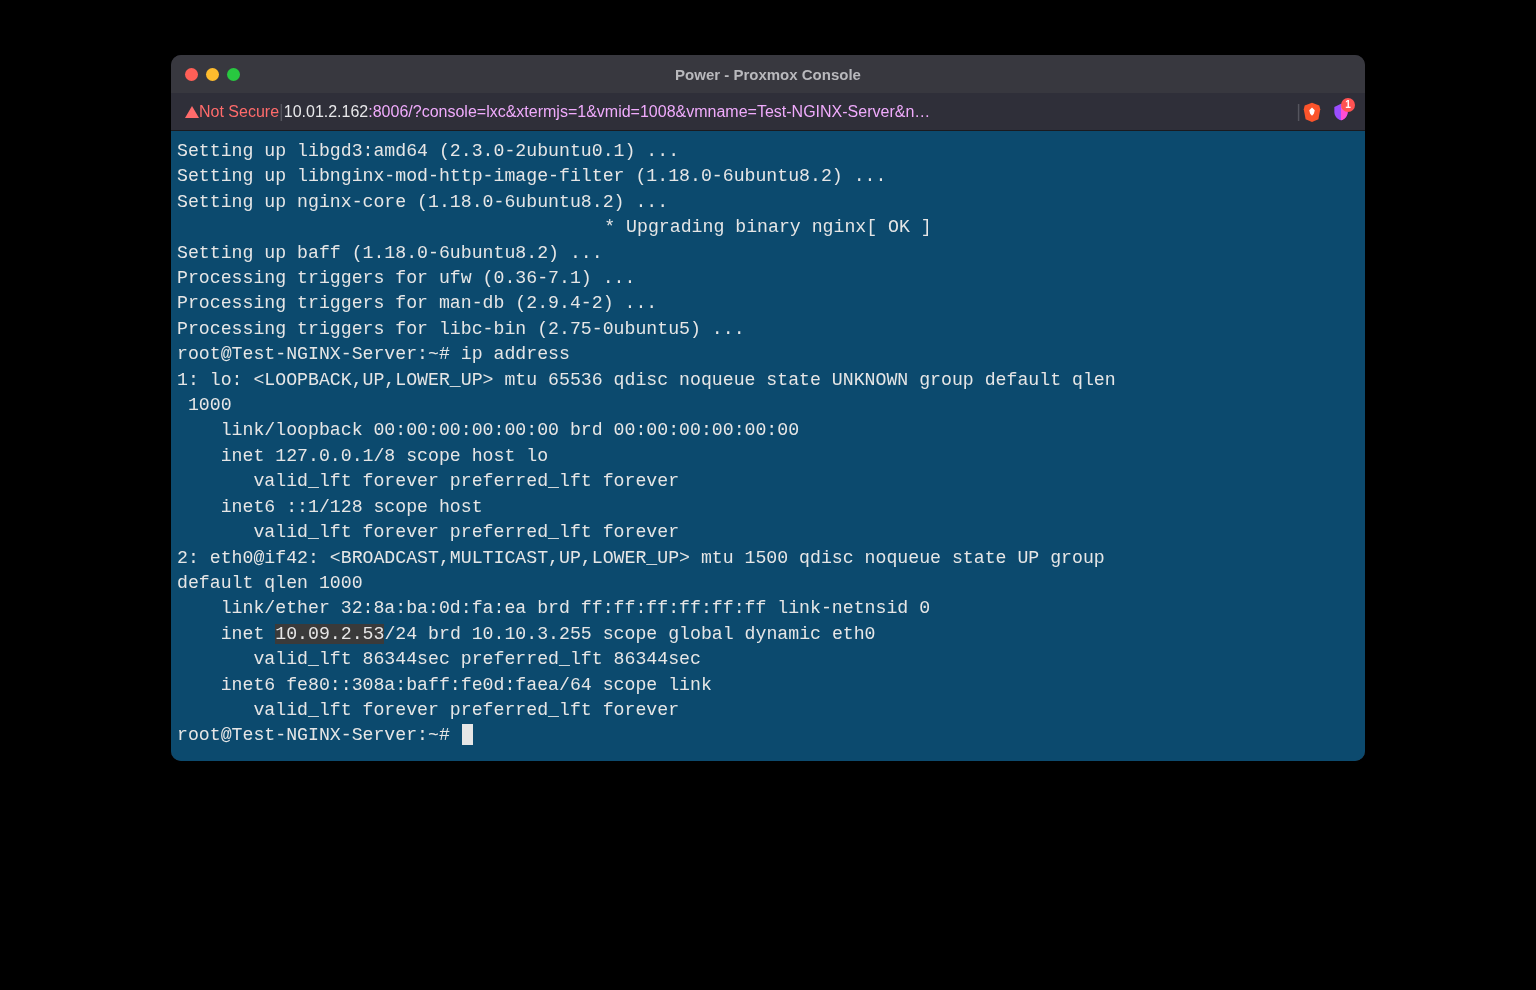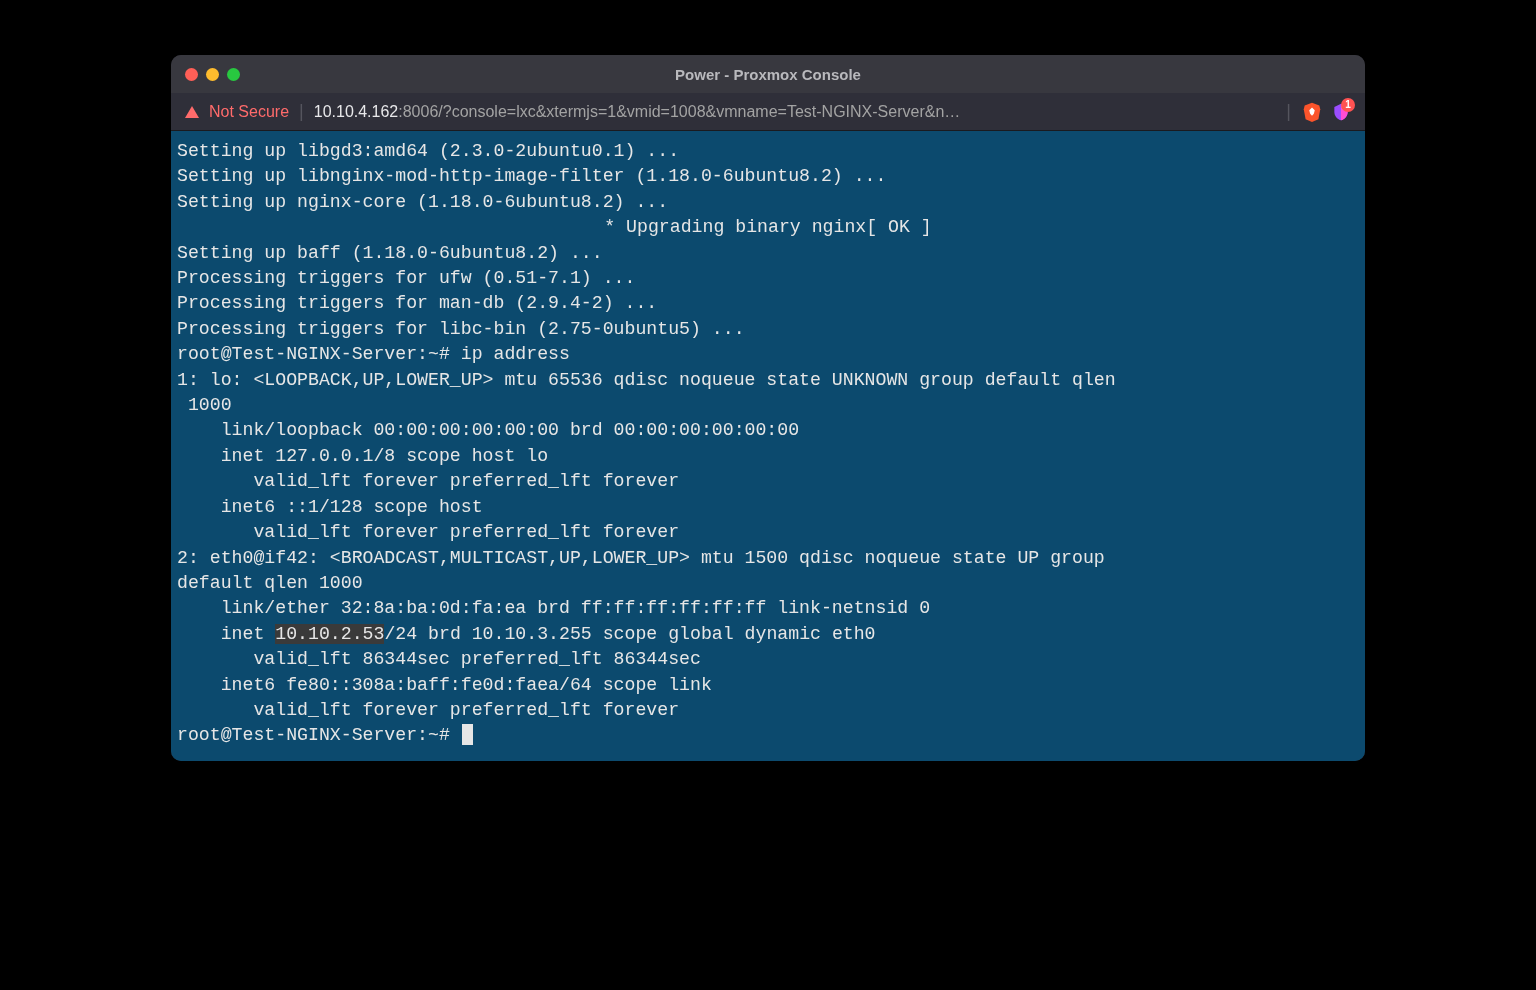--- a/index.html
+++ b/index.html
@@ -47,21 +47,20 @@
       color: #b9b9bd;
       font-size: 15px;
       font-weight: 600;
     }
     .urlbar {
       height: 38px;
       background: #2f2f39;
       display: flex;
       align-items: center;
       padding: 0 14px;
-      gap: 10px;
       border-bottom: 1px solid #1a1a1f;
     }
     .not-secure-icon {
       width: 0;
       height: 0;
       border-left: 7px solid transparent;
       border-right: 7px solid transparent;
       border-bottom: 12px solid #ff6b6b;
       position: relative;
     }
@@ -75,21 +74,21 @@
     }
     .url {
       flex: 1;
       color: #b9b9bd;
       font-size: 16px;
       white-space: nowrap;
       overflow: hidden;
       text-overflow: ellipsis;
     }
     .url .host { color: #e8e8ea; }
-    .url .rest { color: #a3a3a3; }
+    .url .rest { color: #f0abfc; }
     .ext-icons {
       display: flex;
       gap: 8px;
       align-items: center;
     }
     .ext-brave {
       width: 22px;
       height: 22px;
       position: relative;
     }
@@ -155,21 +154,21 @@
       <div class="tlight green"></div>
     </div>
     <div class="title">Power - Proxmox Console</div>
   </div>
 
   <div class="urlbar">
     <span class="not-secure-icon"></span>
     <span class="not-secure-text">Not Secure</span>
     <span class="url-sep">|</span>
     <span class="url">
-      <span class="host">10.10.4.162</span><span class="rest">:8006/?console=lxc&amp;xtermjs=1&amp;vmid=1008&amp;vmname=Test-NGINX-Server&amp;n…</span>
+      <span class="host">10.01.2.162</span><span class="rest">:8006/?console=lxc&amp;xtermjs=1&amp;vmid=1008&amp;vmname=Test-NGINX-Server&amp;n…</span>
     </span>
     <span class="url-sep">|</span>
     <div class="ext-icons">
       <div class="ext-brave">
         <svg viewBox="0 0 24 24">
             <path fill="#fb542b" d="M12 2 L20 5 L21 9 L19 20 L12 23 L5 20 L3 9 L4 5 Z"></path>
             <path fill="#fff" d="M12 7 L15 10 L14 14 L12 16 L10 14 L9 10 Z"></path>
           </svg>
       </div>
       <div class="ext-shield">
@@ -180,33 +179,33 @@
         <span class="badge-num">1</span>
       </div>
     </div>
   </div>
 
   <div class="terminal">
     <pre><span>Setting up libgd3:amd64 (2.3.0-2ubuntu0.1) ...</span>
 <span>Setting up libnginx-mod-http-image-filter (1.18.0-6ubuntu8.2) ...</span>
 <span>Setting up nginx-core (1.18.0-6ubuntu8.2) ...</span>
 <span class="ok-row"><span> * Upgrading binary nginx</span><span>[ OK ] </span></span><span>Setting up baff (1.18.0-6ubuntu8.2) ...</span>
-<span>Processing triggers for ufw (0.51-7.1) ...</span>
+<span>Processing triggers for ufw (0.36-7.1) ...</span>
 <span>Processing triggers for man-db (2.9.4-2) ...</span>
 <span>Processing triggers for libc-bin (2.75-0ubuntu5) ...</span>
 <span>root@Test-NGINX-Server:~# ip address</span>
 <span>1: lo: &lt;LOOPBACK,UP,LOWER_UP&gt; mtu 65536 qdisc noqueue state UNKNOWN group default qlen</span>
 <span> 1000</span>
 <span>    link/loopback 00:00:00:00:00:00 brd 00:00:00:00:00:00</span>
 <span>    inet 127.0.0.1/8 scope host lo</span>
 <span>       valid_lft forever preferred_lft forever</span>
 <span>    inet6 ::1/128 scope host </span>
 <span>       valid_lft forever preferred_lft forever</span>
 <span>2: eth0@if42: &lt;BROADCAST,MULTICAST,UP,LOWER_UP&gt; mtu 1500 qdisc noqueue state UP group </span>
 <span>default qlen 1000</span>
 <span>    link/ether 32:8a:ba:0d:fa:ea brd ff:ff:ff:ff:ff:ff link-netnsid 0</span>
-<span><span>    inet </span><span class="hl">10.10.2.53</span><span>/24 brd 10.10.3.255 scope global dynamic eth0</span></span>
+<span><span>    inet </span><span class="hl">10.09.2.53</span><span>/24 brd 10.10.3.255 scope global dynamic eth0</span></span>
 <span>       valid_lft 86344sec preferred_lft 86344sec</span>
 <span>    inet6 fe80::308a:baff:fe0d:faea/64 scope link </span>
 <span>       valid_lft forever preferred_lft forever</span>
 <span>root@Test-NGINX-Server:~# </span><span class="cursor"></span></pre>
   </div>
 </div>
 
 </body></html>

